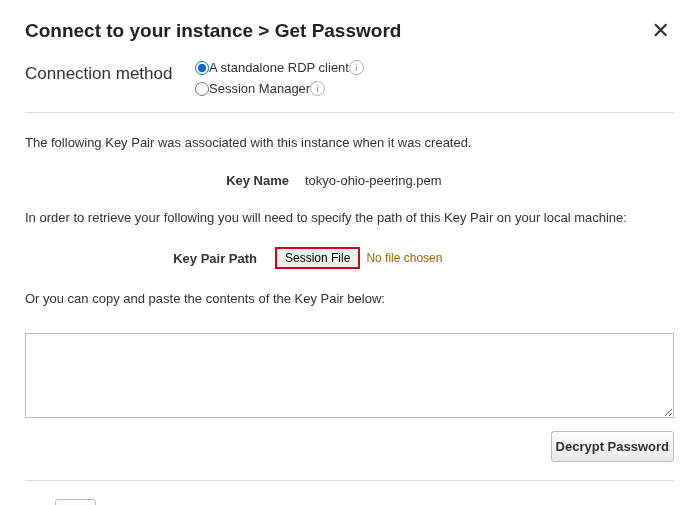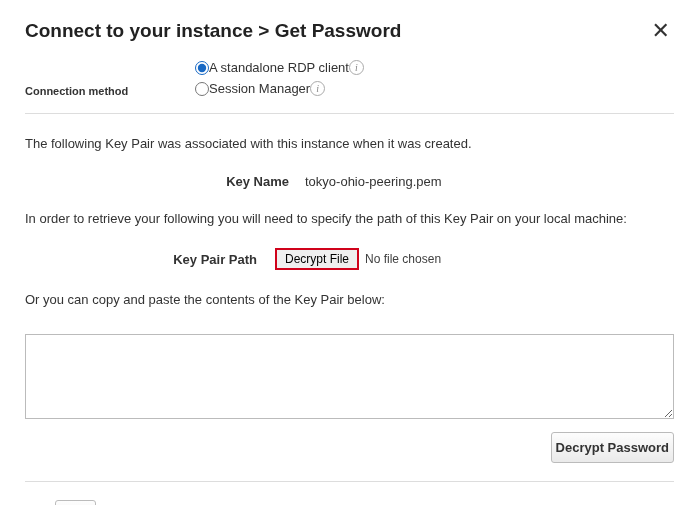--- a/index.html
+++ b/index.html
@@ -29,25 +29,24 @@
       cursor: pointer;
       padding: 0 4px;
       line-height: 1;
     }
     .method-row {
       display: flex;
       align-items: flex-start;
       margin-bottom: 16px;
     }
     .method-label {
-      font-weight: bold;
-      font-size: 11px;
+      font-weight: normal;
+      font-size: 17px;
       width: 170px;
       padding-top: 4px;
-      margin-top: 21px;
     }
     .radios { display: flex; flex-direction: column; gap: 6px; }
     .radio-item {
       display: flex;
       align-items: center;
       font-size: 13px;
       color: #333;
     }
     .radio-item input[type="radio"] { accent-color: #1768c4; width: 14px; height: 14px; }
     .info-icon {
@@ -104,21 +103,21 @@
       border: 2px solid #d0021b;
       background: #efefef;
       padding: 2px 8px;
       font-size: 12px;
       font-family: inherit;
       cursor: pointer;
     }
     .file-status {
       margin-left: 6px;
       font-size: 12px;
-      color: #404040;
+      color: #a16207;
     }
     textarea.keypair {
       width: 100%;
       height: 85px;
       border: 1px solid #bbb;
       resize: vertical;
       font-family: inherit;
       font-size: 13px;
       padding: 4px;
       margin: 4px 0 10px 0;
@@ -192,21 +191,21 @@
 
 <div class="kv-row">
   <div class="kv-label">Key Name</div>
   <div class="kv-value">tokyo-ohio-peering.pem</div>
 </div>
 
 <div class="body-text">In order to retrieve your following you will need to specify the path of this Key Pair on your local machine:</div>
 
 <div class="file-row">
   <div class="file-label">Key Pair Path</div>
-  <button class="choose-file-btn">Decrypt File</button>
+  <button class="choose-file-btn">Session File</button>
   <span class="file-status">No file chosen</span>
 </div>
 
 <div class="body-text">Or you can copy and paste the contents of the Key Pair below:</div>
 
 <textarea class="keypair" style=""></textarea>
 
 <div class="decrypt-row">
   <button class="btn btn-gray">Decrypt Password</button>
 </div>

